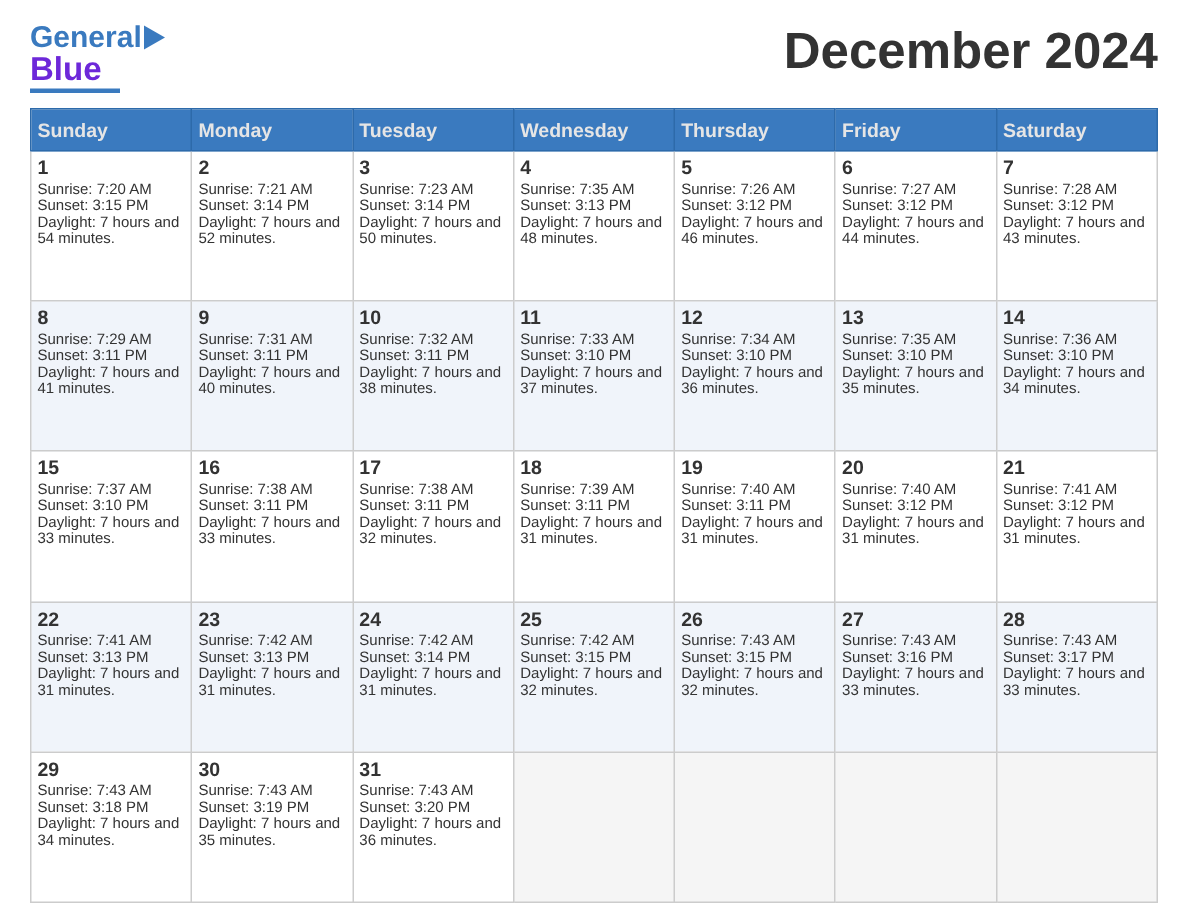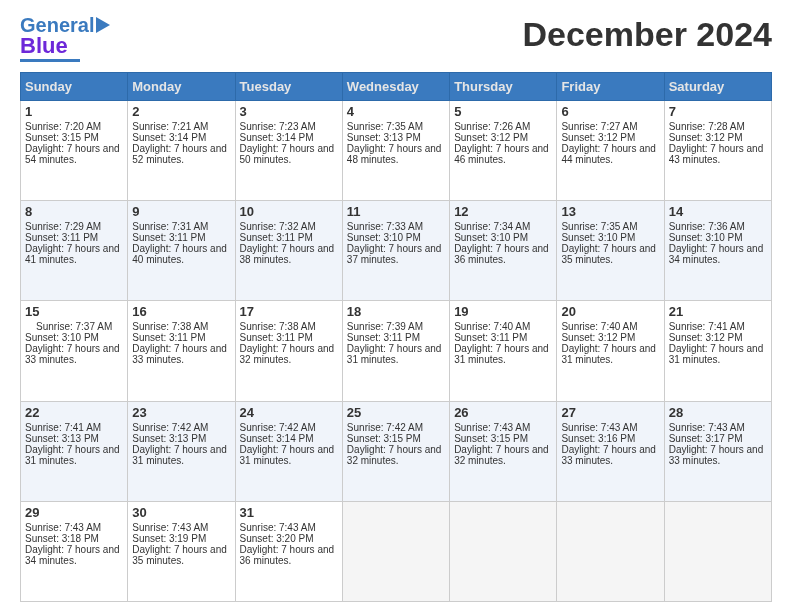--- a/index.html
+++ b/index.html
@@ -228,21 +228,21 @@
           <td>
             <span class="cell-day">14</span>
             <span style="display: block;">Sunrise: 7:36 AM</span>
             <span style="display: block;">Sunset: 3:10 PM</span>
             <span style="display: block;">Daylight: 7 hours and 34 minutes.</span>
           </td>
         </tr>
         <tr>
           <td>
             <span class="cell-day">15</span>
-            <span style="display: block; text-align: center;">Sunrise: 7:37 AM</span>
+            <span style="display: block;">Sunrise: 7:37 AM</span>
             <span style="display: block;">Sunset: 3:10 PM</span>
             <span style="display: block;">Daylight: 7 hours and 33 minutes.</span>
           </td>
           <td>
             <span class="cell-day">16</span>
             <span style="display: block;">Sunrise: 7:38 AM</span>
             <span style="display: block;">Sunset: 3:11 PM</span>
             <span style="display: block;">Daylight: 7 hours and 33 minutes.</span>
           </td>
           <td>

